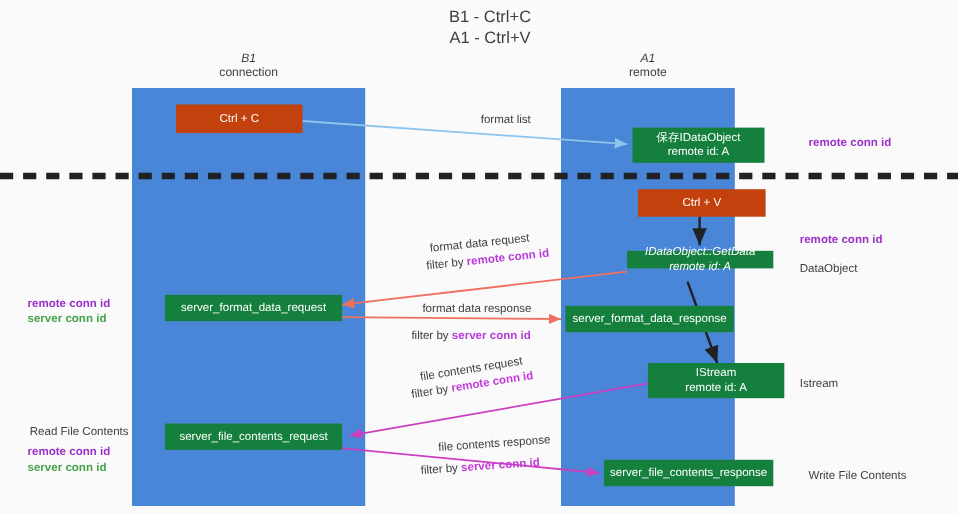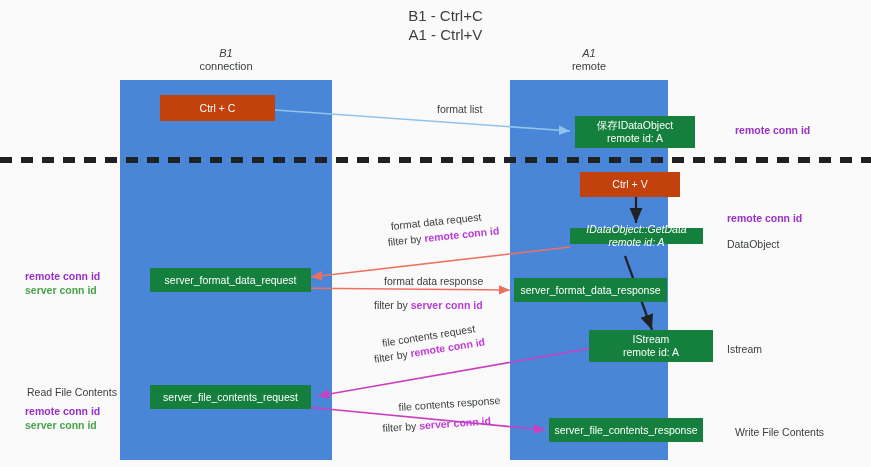--- a/index.html
+++ b/index.html
@@ -98,21 +98,21 @@
 
   <div class="node green" style="left:160px;top:95px;width:115px;height:26px;">
     <span>Ctrl + C</span>
   </div>
 
   <div class="node orange" style="left:575px;top:116px;width:120px;height:32px;">
     <span>保存IDataObject</span>
     <span>remote id: A</span>
   </div>
 
-  <div class="node green" style="left:580px;top:172px;width:100px;height:25px;">
+  <div class="node green" style="left:580px;top:172px;width:116px;height:25px;">
     <span>Ctrl + V</span>
   </div>
 
   <div class="node orange" style="left:570px;top:228px;width:133px;height:16px;font-style:italic;">
     <span>IDataObject::GetData</span>
     <span>remote id: A</span>
   </div>
 
   <div class="node orange" style="left:514px;top:278px;width:153px;height:24px;">
     <span>server_format_data_response</span>

